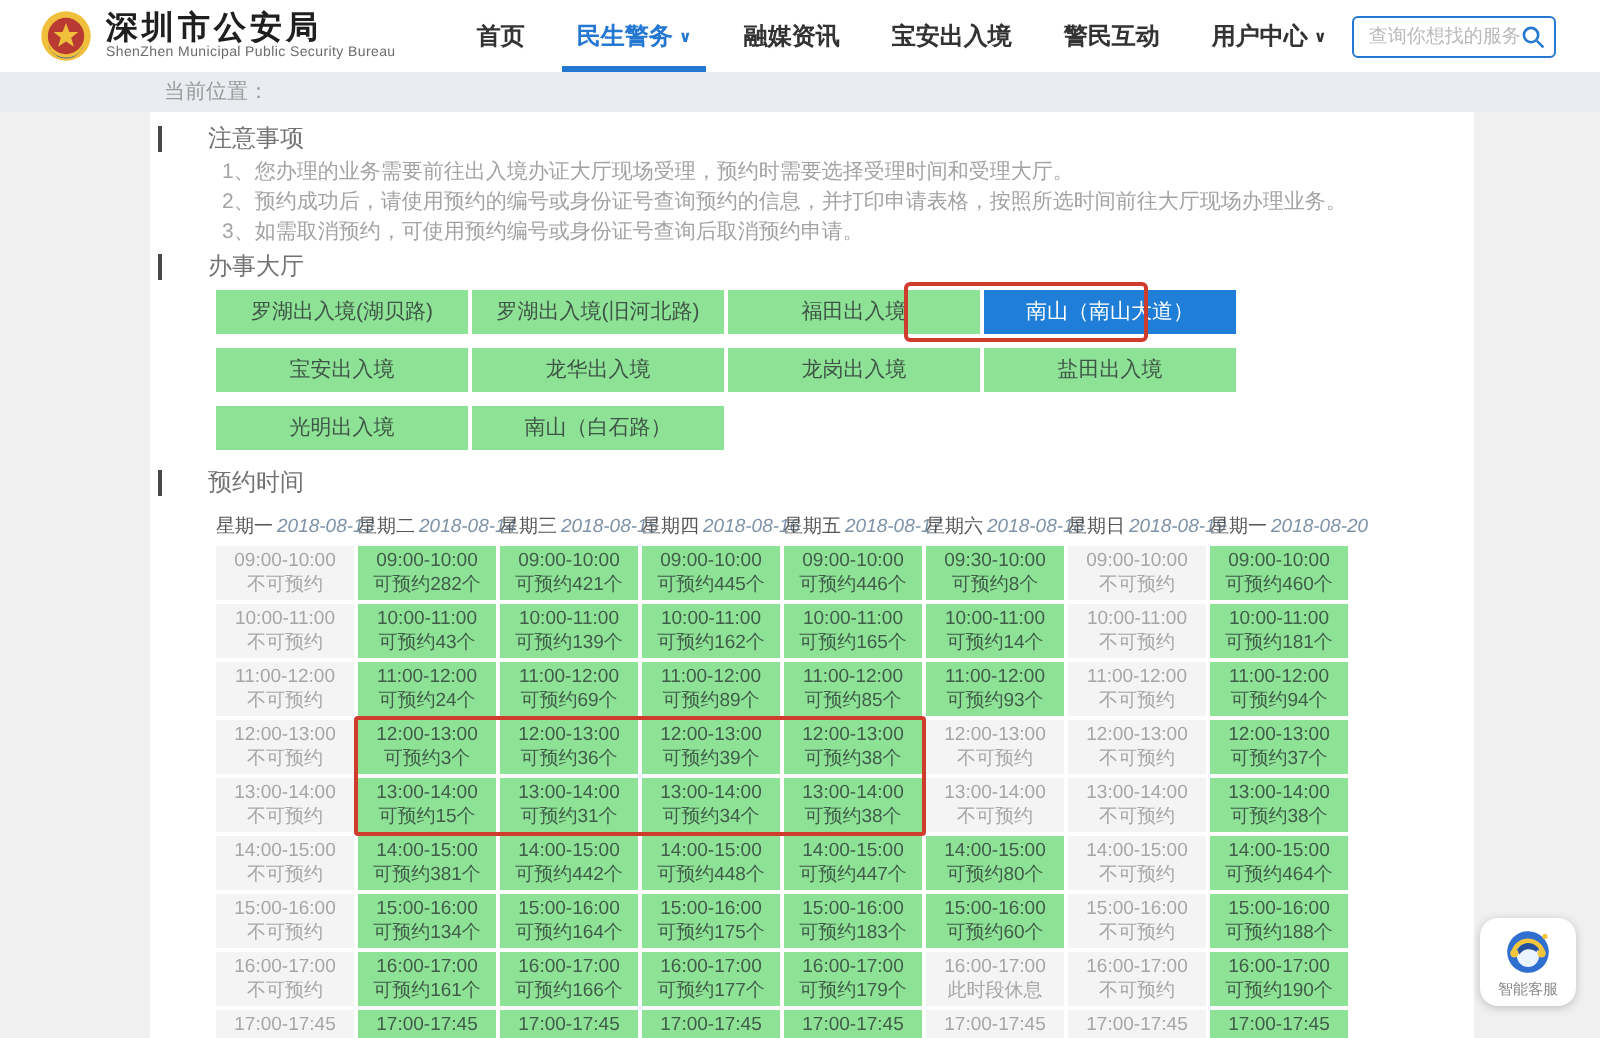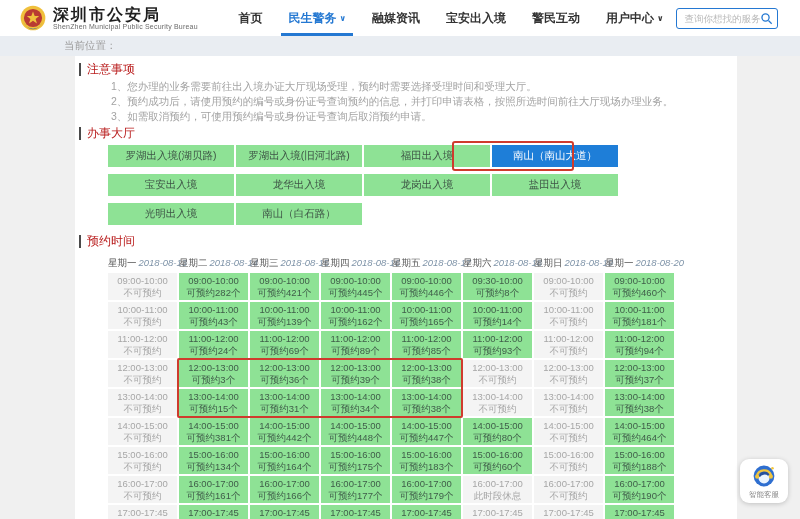--- a/index.html
+++ b/index.html
@@ -21,30 +21,30 @@
   .nav-item.active .underline { position:absolute; left:6px; right:6px; bottom:0; height:3px; background:var(--accent); }
   .caret { font-size:8px; margin-left:3px; color:inherit; }
   .searchbox { margin-left:auto; margin-right:22px; display:flex; align-items:center;
     border:1px solid var(--accent); border-radius:3px; height:21px; width:112px; padding:0 4px 0 7px; background:#fff; }
   .searchbox input { border:none; outline:none; flex:1; width:70px; font-size:9.5px; color:#555; background:transparent; }
   .searchbox input::placeholder { color:#b9b9b9; }
   .search-icon { width:13px; height:13px; flex:0 0 auto; }
 
   
   .breadcrumb { height:20px; background:#e9edf2; display:flex; align-items:center;
-    padding-left:64px; font-size:10.5px; color:#9a9a9a; }
+    padding-left:82px; font-size:10.5px; color:#9a9a9a; }
   .crumb { color:#8a8a8a; cursor:pointer; }
   .crumb-sep { margin:0 6px; color:#b0b0b0; }
 
   
   .main { height:463px; background:#f0f0f0; }
   .panel { margin-left:75px; width:662px; height:100%; background:#fff; padding:4px 0 0 4px; }
 
-  .sec-title { font-size:12px; color:#b91c1c; border-left:2px solid #4a4a4a;
-    padding-left:6px; line-height:13px; margin-top:3px; }
+  .sec-title { font-size:12px; color:#737373; border-left:2px solid #4a4a4a;
+    padding-left:23px; line-height:13px; margin-top:3px; }
   .notice-list { list-style:none; margin:3px 0 2px 32px; }
   .notice-list li { font-size:10.5px; color:#a3a3a3; line-height:15px; }
 
   .halls-grid { position:relative; margin:5px 0 0 29px; width:584px; display:flex; flex-wrap:wrap; }
   .hall-btn { width:126px; height:22px; margin:0 2px 7px 0; background:var(--green);
     color:#3e5546; font-size:10.5px; display:flex; align-items:center; justify-content:center;
     cursor:pointer; white-space:nowrap; }
   .hall-btn.selected { background:var(--selected-blue); color:#fff; }
   .hall-annotation { position:absolute; left:344px; top:-4px; width:122px; height:30px;
     border:2px solid var(--annotation-red); border-radius:3px; pointer-events:none; }

